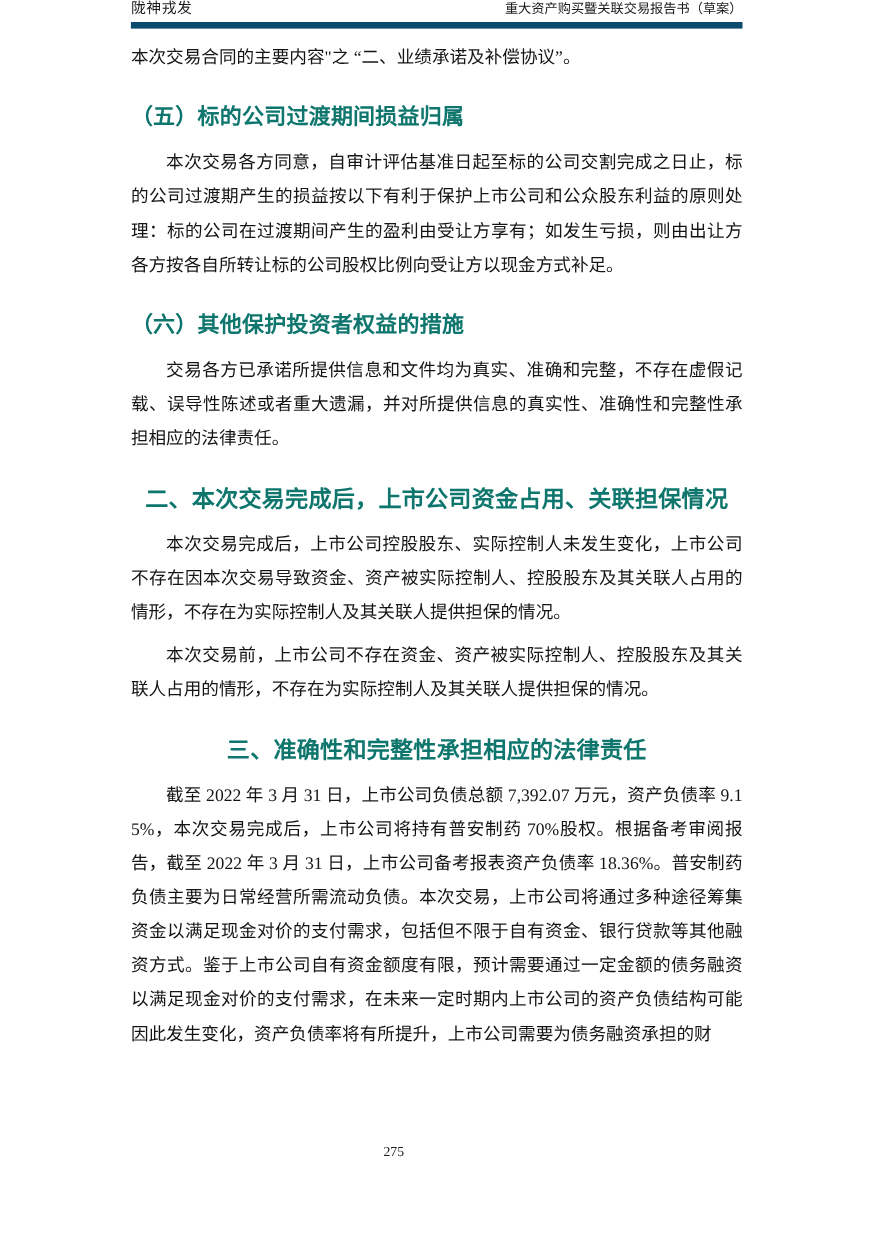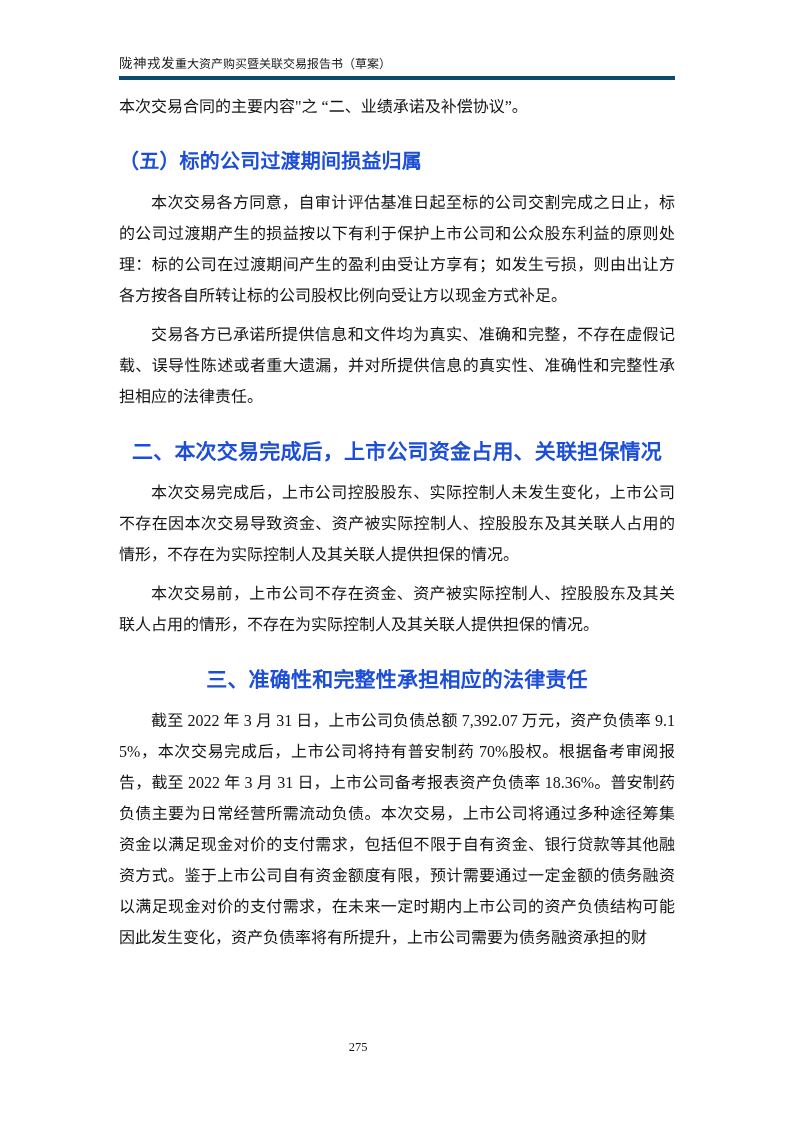--- a/index.html
+++ b/index.html
@@ -15,24 +15,24 @@
     color: #1a1a1a;
     overflow: hidden;
     font-family: "Liberation Serif", "DejaVu Serif", serif;
   }
   .inner {
     margin: 0 118px 0 119px; 
   }
   
   .doc-header {
     display: flex;
+    justify-content: space-between;
     align-items: flex-end;
-    padding-top: 56px;
     padding-bottom: 4px;
-    border-bottom: 4px solid #0c4a6e;
+    border-bottom: 6px solid #0c4a6e;
   }
   .doc-header .hdr-left {
     font-size: 13.5px;
     line-height: 16px;
     letter-spacing: 0.5px;
   }
   .doc-header .hdr-right {
     font-size: 12px;
     line-height: 15px;
   }
@@ -49,21 +49,21 @@
     word-break: break-all;
   }
   .doc-body p.continuation {
     text-indent: 0;
     margin-top: 11px;
   }
   .doc-body h2,
   .doc-body h3 {
     font-family: "Liberation Sans", "DejaVu Sans", sans-serif;
     font-weight: 700;
-    color: #1d4ed8;
+    color: #0f766e;
     margin: 26px 0 12px 0;
     line-height: 27px;
     text-align: left;
     text-indent: 0;
   }
   .doc-body h2 { font-size: 21px; letter-spacing: 0.2px; text-align: center; }
   .doc-body h3 { font-size: 20px; letter-spacing: 0.2px; }
   
   .doc-footer {
     position: absolute;
@@ -88,20 +88,21 @@
     </header>
 
     <main class="doc-body">
 
       <p class="continuation">本次交易合同的主要内容"之 “二、业绩承诺及补偿协议”。</p>
 
       <h3>（五）标的公司过渡期间损益归属</h3>
 
       <p>本次交易各方同意，自审计评估基准日起至标的公司交割完成之日止，标的公司过渡期产生的损益按以下有利于保护上市公司和公众股东利益的原则处理：标的公司在过渡期间产生的盈利由受让方享有；如发生亏损，则由出让方各方按各自所转让标的公司股权比例向受让方以现金方式补足。</p>
 
+      <h3>（六）其他保护投资者权益的措施</h3>
 
       <p>交易各方已承诺所提供信息和文件均为真实、准确和完整，不存在虚假记载、误导性陈述或者重大遗漏，并对所提供信息的真实性、准确性和完整性承担相应的法律责任。</p>
 
       <h2>二、本次交易完成后，上市公司资金占用、关联担保情况</h2>
 
       <p>本次交易完成后，上市公司控股股东、实际控制人未发生变化，上市公司不存在因本次交易导致资金、资产被实际控制人、控股股东及其关联人占用的情形，不存在为实际控制人及其关联人提供担保的情况。</p>
 
       <p>本次交易前，上市公司不存在资金、资产被实际控制人、控股股东及其关联人占用的情形，不存在为实际控制人及其关联人提供担保的情况。</p>
 
       <h2>三、准确性和完整性承担相应的法律责任</h2>

